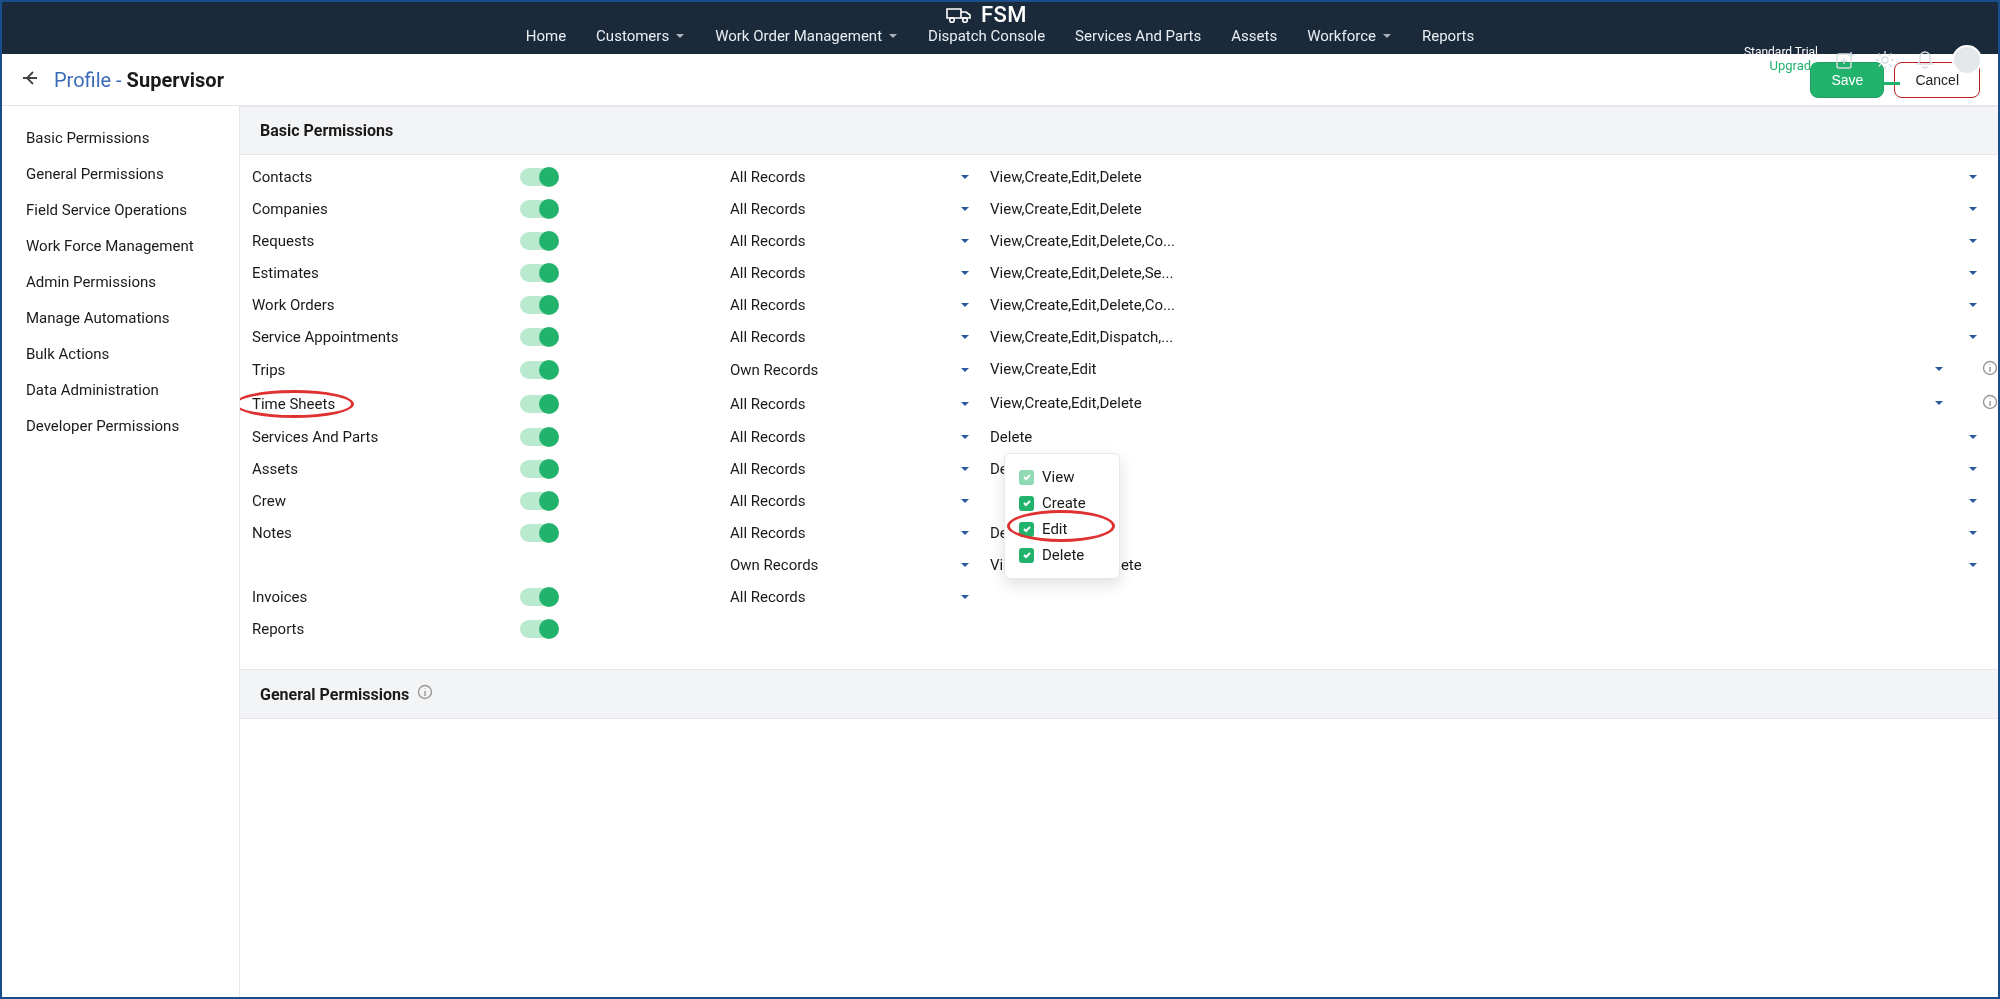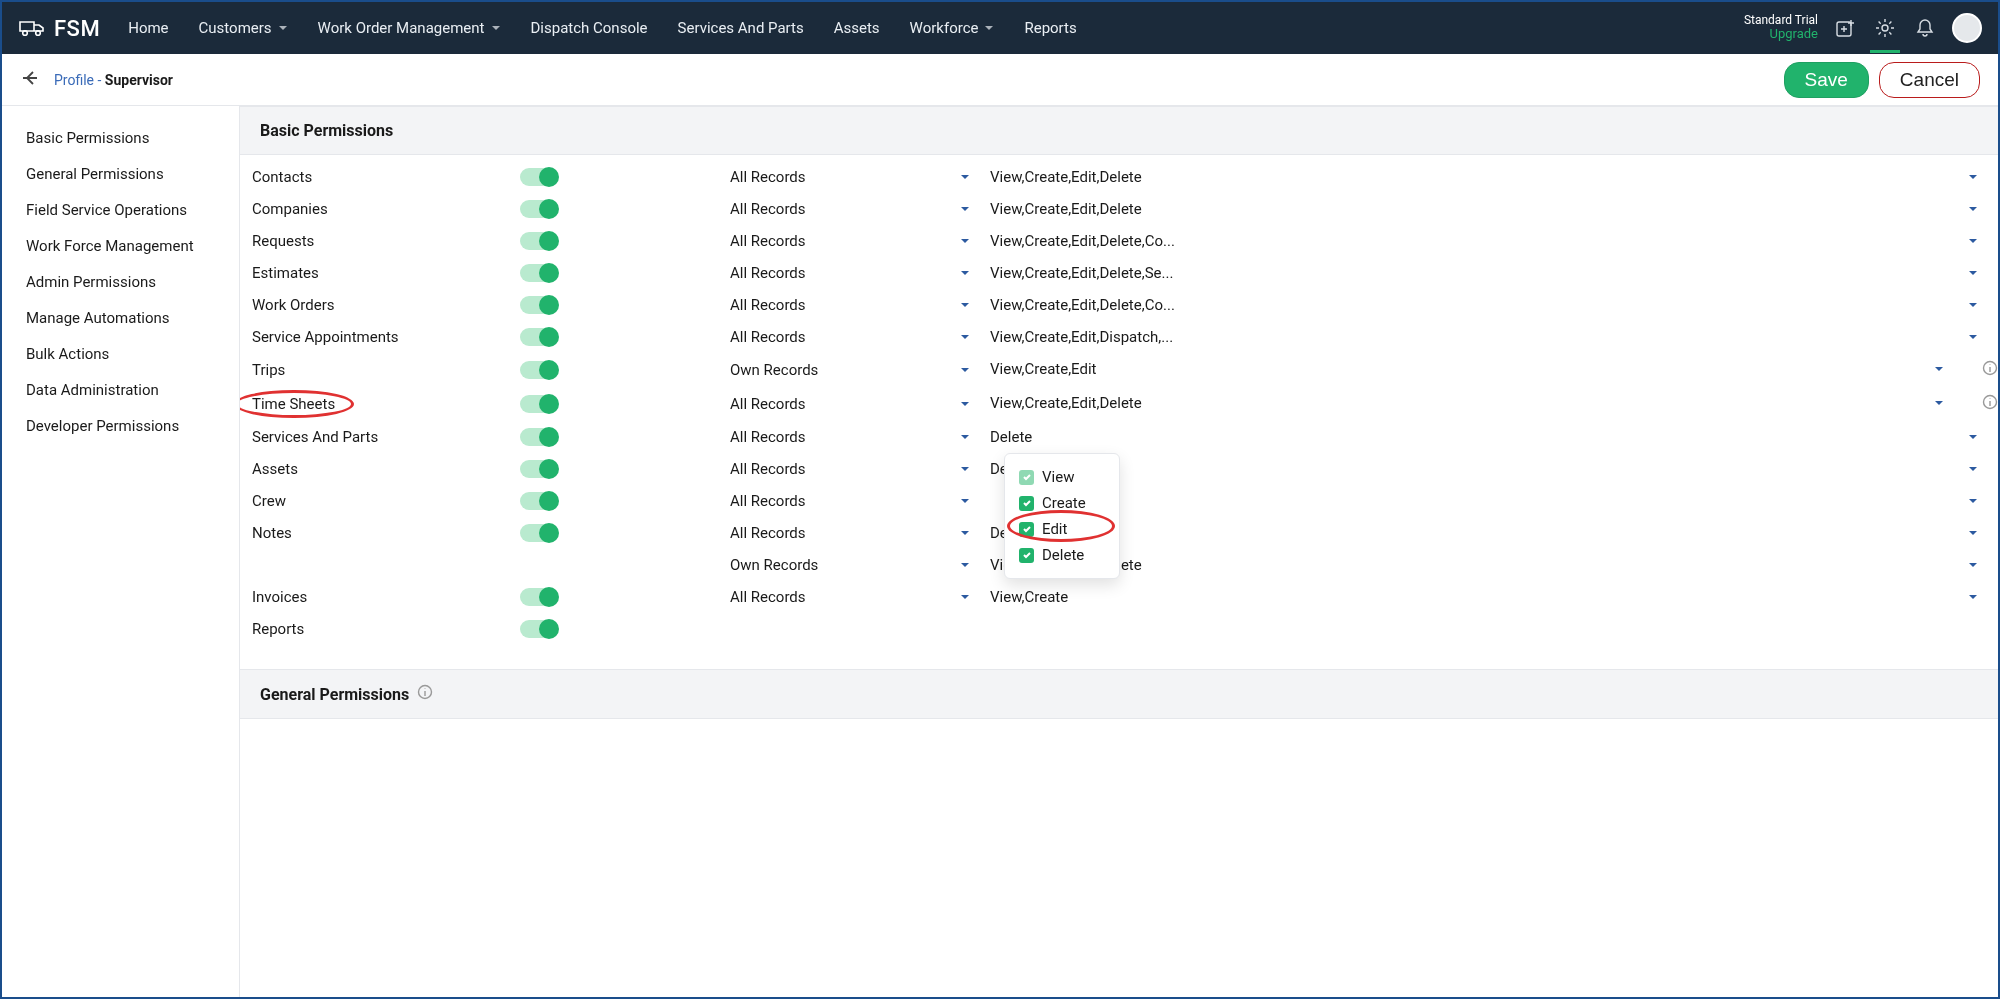--- a/index.html
+++ b/index.html
@@ -1,42 +1,42 @@
 <!DOCTYPE html>
 <html><head>
 <meta charset="utf-8">
 <style>
 * { margin: 0; padding: 0; box-sizing: border-box; }
 body { font-family: -apple-system, BlinkMacSystemFont, "Segoe UI", Roboto, Arial, sans-serif; font-size: 14px; color: #1a1a1a; background: #fff; border: 2px solid #1a4d8b; overflow: hidden; }
 
 
-.topnav { background: #1b2a3a; height: 52px; display: flex; align-items: center; padding: 0 16px; color: #fff; position: relative; }
+.topnav { background: #1b2a3a; height: 52px; display: flex; align-items: center; padding: 0 16px; color: #fff; position: relative; flex-direction: column; }
 .brand { display: flex; align-items: center; gap: 8px; margin-right: 28px; }
 .brand .logo { width: 28px; height: 20px; }
 .brand .name { font-size: 22px; font-weight: 500; letter-spacing: 0.5px; }
 .topnav .navitems { display: flex; align-items: center; gap: 30px; }
 .topnav .navitem { display: flex; align-items: center; gap: 6px; cursor: pointer; font-size: 15px; color: #e9eef3; }
 .topnav .navitem .chev { opacity: 0.8; }
 .topnav .right { margin-left: auto; display: flex; align-items: center; gap: 16px; }
 .trial { text-align: right; line-height: 1.1; font-size: 12px; }
 .trial .upg { color: #21b36c; font-size: 13px; }
 .topicons { display: flex; align-items: center; gap: 18px; color: #d7dde3; }
 .topicons svg { display: block; }
 .active-icon { position: relative; }
 .active-icon::after { content: ""; position: absolute; bottom: -14px; left: -4px; right: -4px; height: 3px; background: #21b36c; }
 .avatar { width: 30px; height: 30px; border-radius: 50%; background: #e5e8eb; border: 2px solid #fff; }
 
 
 .subhead { height: 52px; border-bottom: 1px solid #e5e7eb; display: flex; align-items: center; padding: 0 18px; }
 .subhead .back { margin-right: 14px; cursor: pointer; color: #555; }
-.subhead .crumb { font-size: 14px; }
+.subhead .crumb { font-size: 20px; }
 .subhead .crumb .pref { color: #3a6bb8; }
 .subhead .crumb .name { font-weight: 700; color: #1a1a1a; }
 .subhead .actions { margin-left: auto; display: flex; gap: 10px; }
-.btn { height: 36px; padding: 0 20px; border-radius: 15px; font-size: 19px; cursor: pointer; display: inline-flex; align-items: center; }
+.btn { height: 36px; padding: 0 20px; border-radius: 8px; font-size: 14px; cursor: pointer; display: inline-flex; align-items: center; }
 .btn.primary { background: #21b36c; color: #fff; border: 1px solid #1fa062; }
 .btn.secondary { background: #fff; color: #222; border: 1px solid #b91c1c; }
 
 
 .main { display: flex; height: calc(100vh - 104px - 4px); }
 .sidebar { width: 237px; padding: 14px 0; border-right: 1px solid #fff; }
 .sidebar .sitem { padding: 9px 24px; font-size: 15px; color: #1a1a1a; cursor: pointer; }
 .content { flex: 1; background: #fff; overflow-y: auto; border-left: 1px solid #e5e7eb; }
 .section-head { background: #f3f4f6; border-top: 1px solid #e5e7eb; border-bottom: 1px solid #e5e7eb; padding: 14px 20px; font-weight: 700; font-size: 16px; display: flex; align-items: center; gap: 8px; }
 .rows { padding: 6px 0 24px; position: relative; }
@@ -421,26 +421,20 @@
           <div class="label">Invoices</div>
           <div>
             <div class="toggle"></div>
           </div>
           <div class="scope">
             <span>All Records</span>
             <span class="caret"><svg viewBox="0 0 10 10" fill="#2c5aa0">
                 <path d="M1 3l4 4 4-4z"></path>
               </svg></span>
           </div>
-          <div class="perms">
-            <span class="text">View,Create</span>
-            <span class="caret"><svg viewBox="0 0 10 10" fill="#2c5aa0">
-                <path d="M1 3l4 4 4-4z"></path>
-              </svg></span>
-          </div>
         </div>
         <div class="row">
           <div class="label">Reports</div>
           <div>
             <div class="toggle"></div>
           </div>
           <div class="scope" style="visibility: hidden;"></div>
           <div class="perms" style="visibility: hidden;"></div>
         </div>
         <div class="popover" style="left: 764px; top: 298px; position: absolute;">

